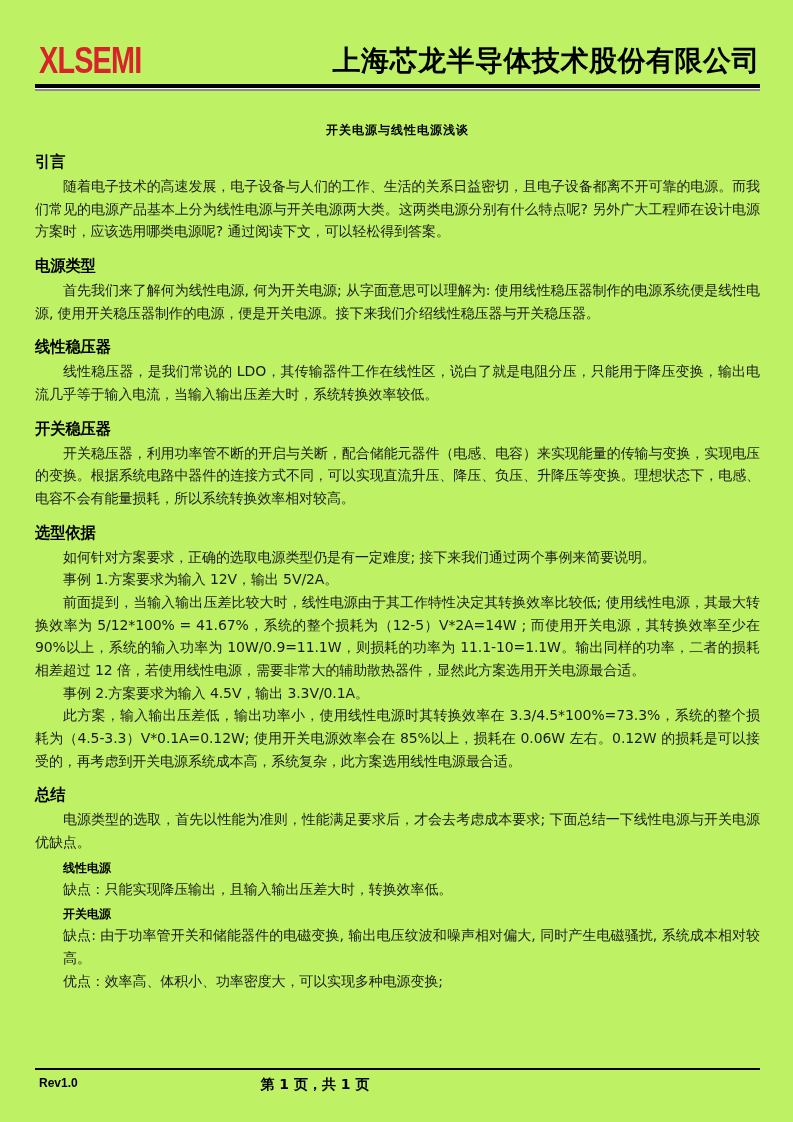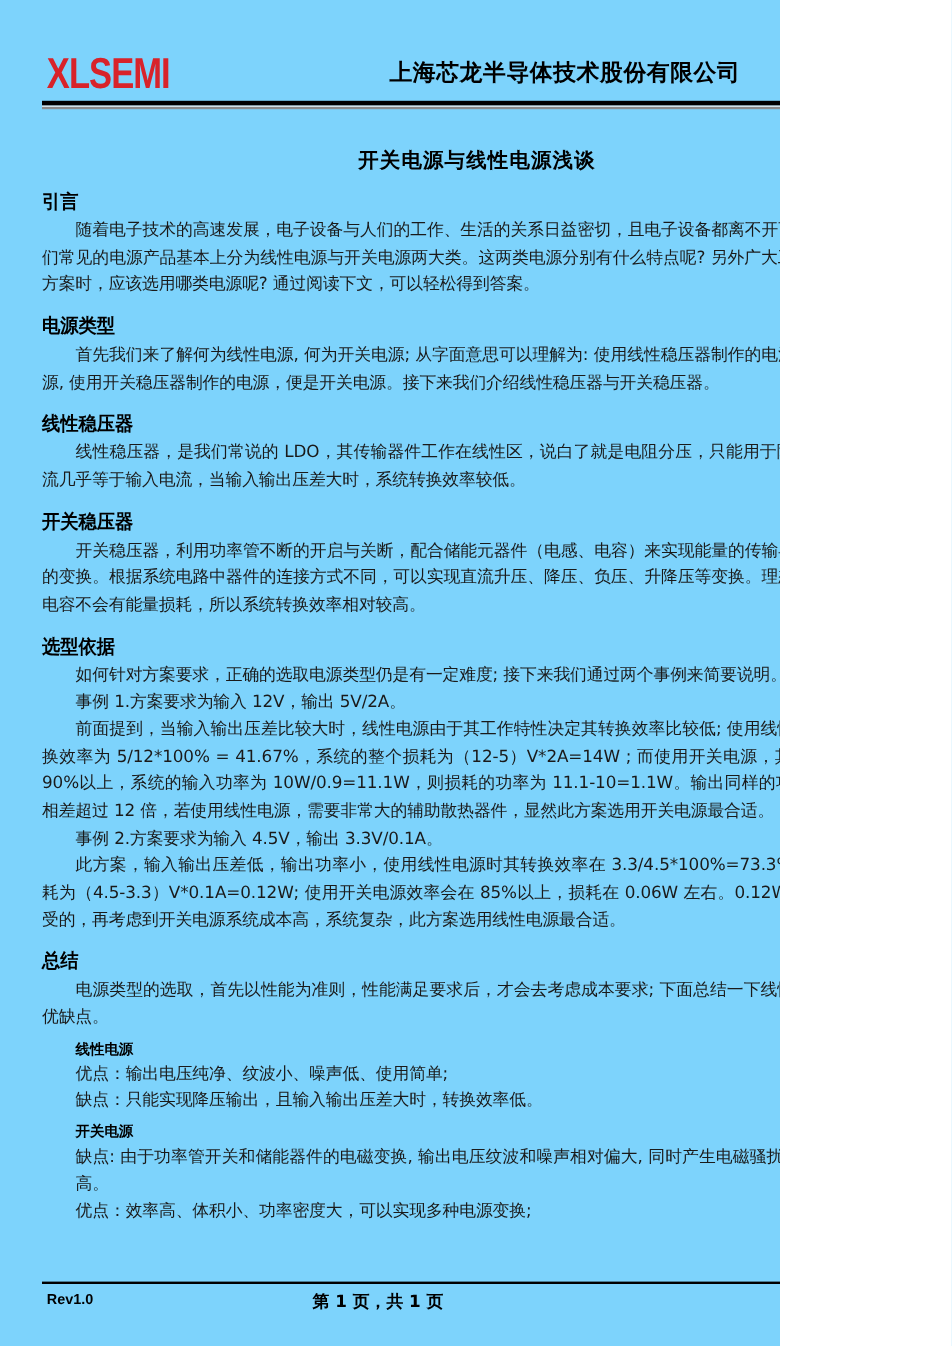--- a/index.html
+++ b/index.html
@@ -6,23 +6,23 @@
     margin: 0;
     padding: 0;
     background: #ffffff;
   }
   body {
     font-family: "Liberation Sans", "DejaVu Sans", sans-serif;
     color: #000000;
   }
   .page {
     position: relative;
-    width: 650px;
+    width: 793px;
     height: 1122px;
-    background: #7dd3fc;
+    background: #bef264;
     box-sizing: border-box;
     overflow: hidden;
     text-decoration: underline;
   }
 
   
   .doc-header {
     position: absolute;
     top: 30px;
     left: 35px;
@@ -40,21 +40,21 @@
     color: #d8232a;
     transform: scaleX(0.80);
     transform-origin: left center;
     line-height: 1;
     margin-left: 4px;
     white-space: nowrap;
   }
   .company-name {
     font-family: "DejaVu Sans", "Liberation Sans", sans-serif;
     font-weight: bold;
-    font-size: 19px;
+    font-size: 28px;
     letter-spacing: 0.5px;
     color: #000000;
     white-space: nowrap;
   }
   .header-rule {
     position: absolute;
     top: 84px;
     left: 35px;
     width: 725px;
     height: 7px;
@@ -76,21 +76,21 @@
   .content {
     position: absolute;
     top: 104px;
     left: 35px;
     width: 725px;
   }
   .doc-title {
     text-align: center;
     font-family: "DejaVu Sans", "Liberation Sans", sans-serif;
     font-weight: bold;
-    font-size: 17px;
+    font-size: 12px;
     letter-spacing: 1px;
     margin: 18px 0 2px 0;
     color: #000000;
   }
   h2.section-title {
     font-family: "DejaVu Sans", "Liberation Sans", sans-serif;
     font-weight: bold;
     font-size: 16px;
     margin: 13px 0 2px 0;
     letter-spacing: 0px;
@@ -194,21 +194,20 @@
     <p class="para indent">事例 1.方案要求为输入 12V，输出 5V/2A。</p>
     <p class="para indent">前面提到，当输入输出压差比较大时，线性电源由于其工作特性决定其转换效率比较低; 使用线性电源，其最大转换效率为 5/12*100% = 41.67%，系统的整个损耗为（12-5）V*2A=14W ; 而使用开关电源，其转换效率至少在 90%以上，系统的输入功率为 10W/0.9=11.1W，则损耗的功率为 11.1-10=1.1W。输出同样的功率，二者的损耗相差超过 12 倍，若使用线性电源，需要非常大的辅助散热器件，显然此方案选用开关电源最合适。</p>
     <p class="para indent">事例 2.方案要求为输入 4.5V，输出 3.3V/0.1A。</p>
     <p class="para indent">此方案，输入输出压差低，输出功率小，使用线性电源时其转换效率在 3.3/4.5*100%=73.3%，系统的整个损耗为（4.5-3.3）V*0.1A=0.12W; 使用开关电源效率会在 85%以上，损耗在 0.06W 左右。0.12W 的损耗是可以接受的，再考虑到开关电源系统成本高，系统复杂，此方案选用线性电源最合适。</p>
 
     <h2 class="section-title">总结</h2>
     <p class="para indent">电源类型的选取，首先以性能为准则，性能满足要求后，才会去考虑成本要求; 下面总结一下线性电源与开关电源优缺点。</p>
 
     <div class="block-group">
       <h3 class="sub-title">线性电源</h3>
-      <p class="para line-block">优点：输出电压纯净、纹波小、噪声低、使用简单;</p>
       <p class="para line-block">缺点：只能实现降压输出，且输入输出压差大时，转换效率低。</p>
     </div>
 
     <div class="block-group">
       <h3 class="sub-title">开关电源</h3>
       <p class="para" style="margin-left:28px;">缺点: 由于功率管开关和储能器件的电磁变换, 输出电压纹波和噪声相对偏大, 同时产生电磁骚扰, 系统成本相对较高。</p>
       <p class="para line-block">优点：效率高、体积小、功率密度大，可以实现多种电源变换;</p>
     </div>
 
   </div>

